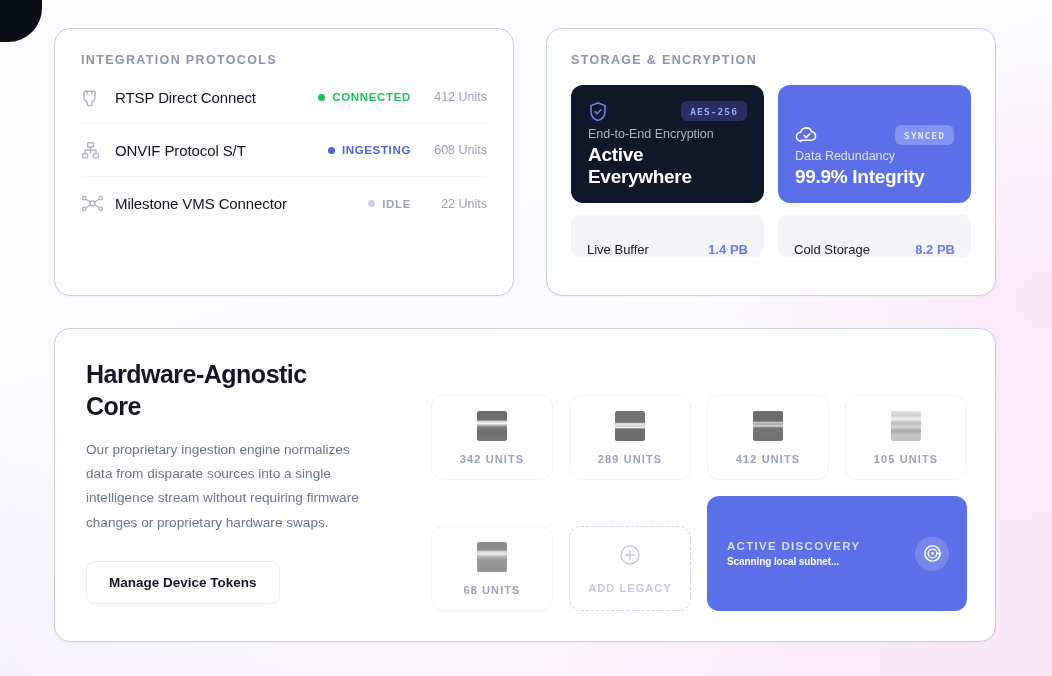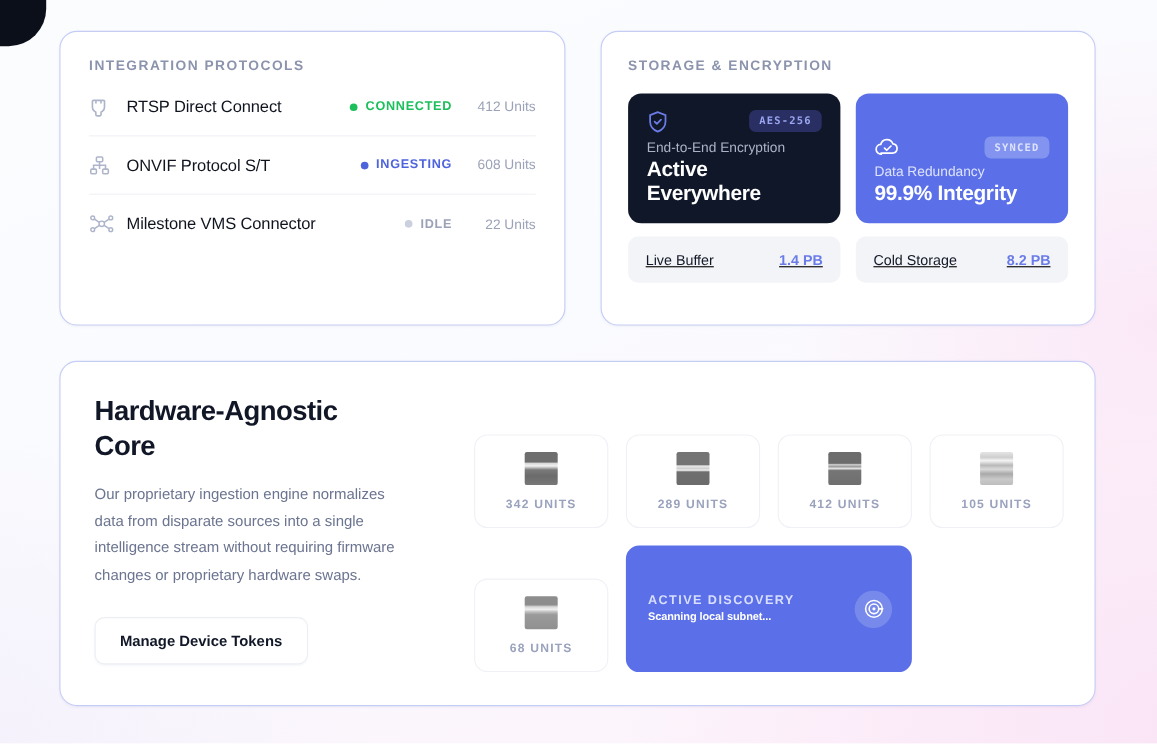--- a/index.html
+++ b/index.html
@@ -172,24 +172,23 @@
     display: flex;
     gap: 14px;
     margin-top: 12px;
   }
   .metric-bar {
     flex: 1 1 0;
     height: 42px;
     background: #f3f4f8;
     border-radius: 9px;
     display: flex;
-    align-items: center;
+    align-items: flex-end;
     justify-content: space-between;
     padding: 0 16px;
-    text-decoration: underline;
   }
   .metric-label { font-size: 13px; color: #121826; }
   .metric-value { font-size: 13px; font-weight: 700; color: #6a7ce8; }
 
   
   #core-card {
     margin-top: 32px;
     height: 314px;
     display: flex;
     padding: 30px 28px 30px 30px;
@@ -480,20 +479,29 @@
       <div class="device-tile">
         <span class="device-thumb v4"></span>
         <span class="device-units">105 UNITS</span>
       </div>
 
       <div class="device-tile">
         <span class="device-thumb v5"></span>
         <span class="device-units">68 UNITS</span>
       </div>
 
+      <div class="device-tile add">
+        <span>
+          <svg width="22" height="22" viewBox="0 0 22 22" fill="none" stroke="#c3cadf" stroke-width="1.4">
+            <circle cx="11" cy="11" r="9"></circle>
+            <path d="M11 6.6v8.8M6.6 11h8.8" stroke-linecap="round"></path>
+          </svg>
+        </span>
+        <span class="device-units">ADD LEGACY</span>
+      </div>
 
       <div id="discovery-tile">
         <div>
           <div id="discovery-kicker">ACTIVE DISCOVERY</div>
           <div id="discovery-status">Scanning local subnet...</div>
         </div>
         <div id="discovery-badge">
           <svg width="19" height="19" viewBox="0 0 20 20" fill="none" stroke="#ffffff" stroke-width="1.5">
             <circle cx="10" cy="10" r="8"></circle>
             <circle cx="10" cy="10" r="4.6"></circle>

